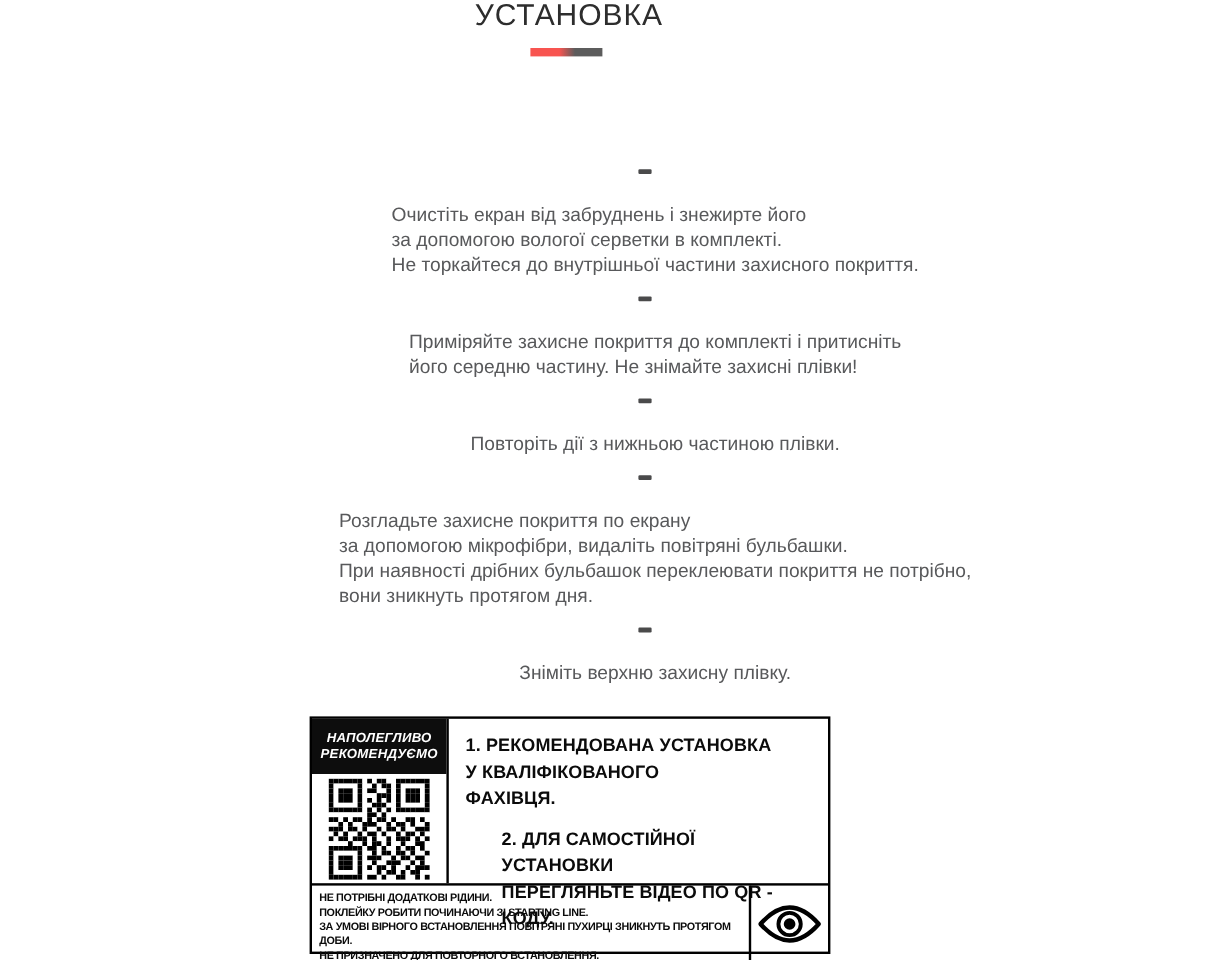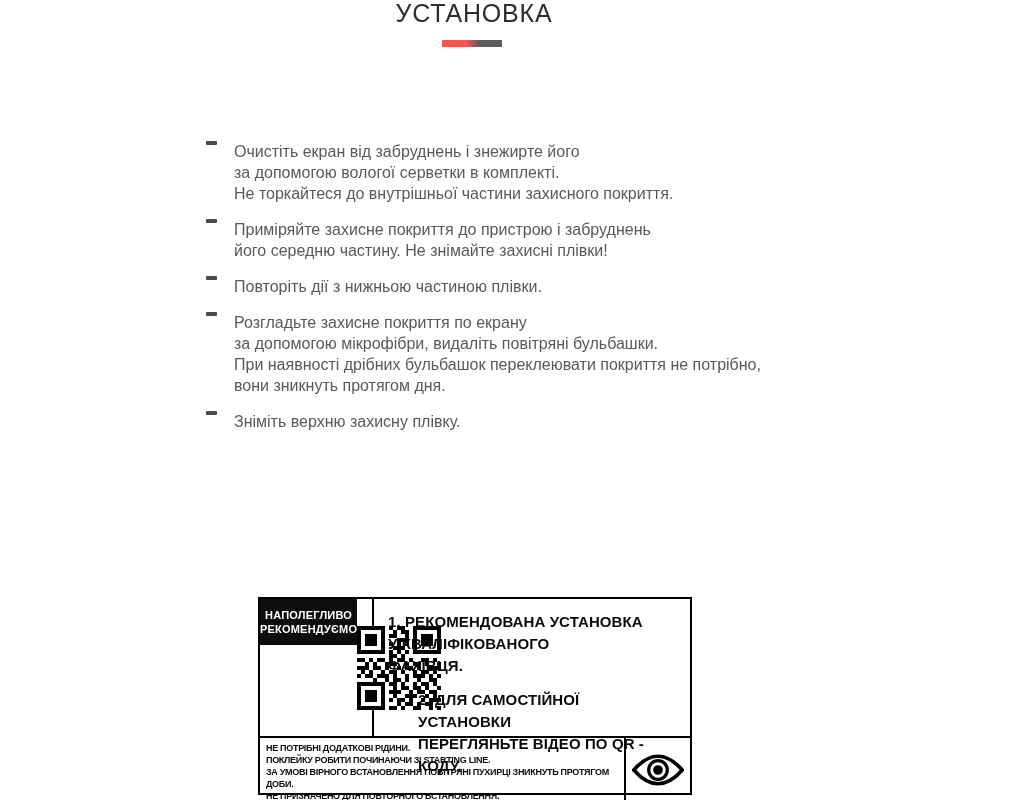--- a/index.html
+++ b/index.html
@@ -25,42 +25,43 @@
     background: linear-gradient(90deg,
       var(--accent-red, #f85450) 0%, var(--accent-red, #f85450) 40%,
       var(--accent-gray, #5c5c5c) 62%, var(--accent-gray, #5c5c5c) 100%);
   }
 
   
   .steps {
     position: absolute; left: 206px; top: 141px; width: 680px;
   }
   .step {
-    display: flex; align-items: flex-start;
+    display: flex; align-items: center;
     margin-bottom: 15px;
+    flex-direction: column;
   }
   .step-dash-col { width: 28px; flex: 0 0 28px; }
   .step-dash {
     width: 11px; height: 4px; background: #4a4a4b; border-radius: 1px;
   }
   .step-text {
     flex: 1;
     font-size: 16px; line-height: 21px; color: #58595b;
     white-space: pre-line;
   }
 
   
   .rec-box {
     position: absolute; left: 258px; top: 597px;
     width: 434px; height: 198px;
     border: 2px solid #000; background: #fff;
     display: flex; flex-direction: column;
   }
   .box-top { height: 139px; flex: 0 0 139px; display: flex; border-bottom: 2px solid #000; }
-  .qr-col { width: 114px; flex: 0 0 114px; border-right: 2px solid #000; display: flex; flex-direction: row; }
+  .qr-col { width: 114px; flex: 0 0 114px; border-right: 2px solid #000; display: flex; flex-direction: column; font-style: italic; }
   .badge {
     height: 46px; flex: 0 0 46px; background: #0d0d0d; color: #fff;
     display: flex; align-items: center; justify-content: center;
     text-align: center; font-weight: bold; font-size: 11px; line-height: 14px;
     letter-spacing: 0.2px; white-space: pre-line;
   }
   .qr-wrap { flex: 1; display: flex; align-items: center; justify-content: center; }
   .qr { display: inline-block; }
   .qr-row { display: flex; }
   .qr-cell { width: 4px; height: 4px; background: #fff; }
@@ -103,21 +104,21 @@
           <div class="step-dash"></div>
         </div>
       <div class="step-text">Очистіть екран від забруднень і знежирте його
 за допомогою вологої серветки в комплекті.
 Не торкайтеся до внутрішньої частини захисного покриття.</div>
     </div>
     <div class="step">
       <div class="step-dash-col">
           <div class="step-dash"></div>
         </div>
-      <div class="step-text">Приміряйте захисне покриття до пристрою і забруднень
+      <div class="step-text">Приміряйте захисне покриття до комплекті і притисніть
 його середню частину. Не знімайте захисні плівки!</div>
     </div>
     <div class="step">
       <div class="step-dash-col">
           <div class="step-dash"></div>
         </div>
       <div class="step-text">Повторіть дії з нижньою частиною плівки.</div>
     </div>
     <div class="step">
       <div class="step-dash-col">

